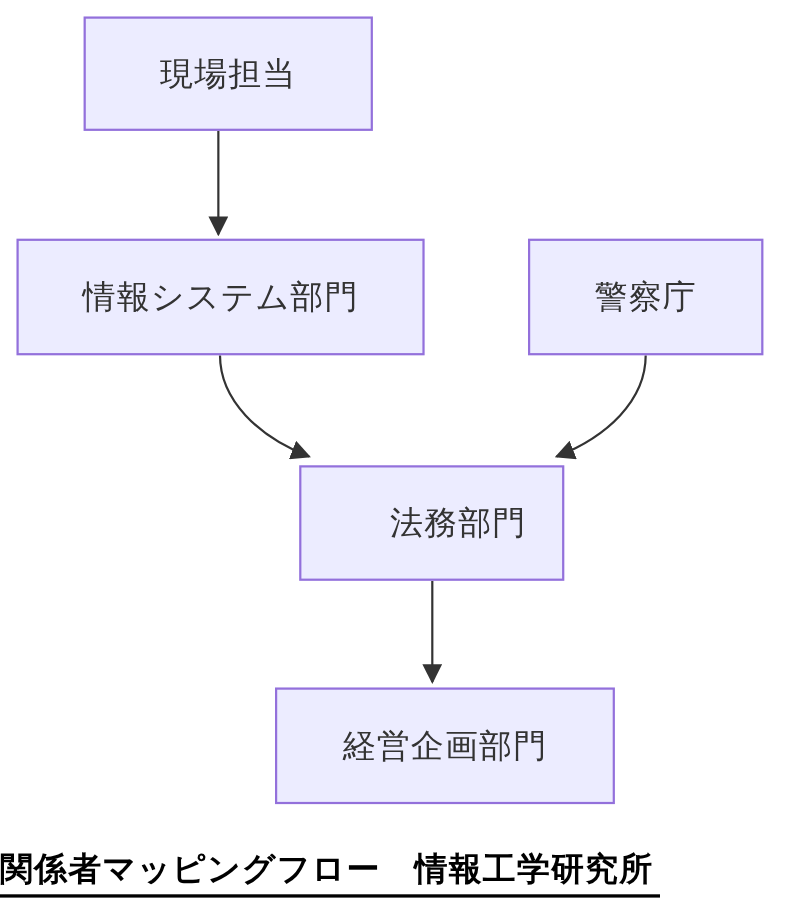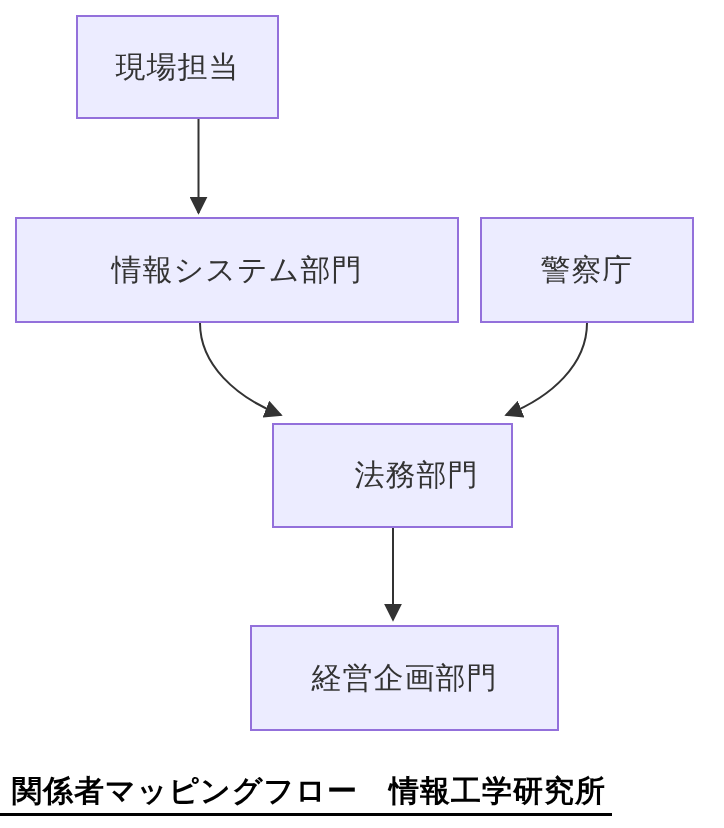--- a/index.html
+++ b/index.html
@@ -35,36 +35,36 @@
     background: var(--node-fill, #ECECFF);
     border: 2px solid var(--node-border, #9370DB);
     display: flex;
     align-items: center;
     justify-content: center;
     color: var(--node-text, #333333);
     font-size: 30px;
     letter-spacing: 1px;
     white-space: nowrap;
   }
-  .node-genba    { left: 76px;  top: 15px;  width: 203px; height: 104px; justify-content: center; }
-  .node-joho     { left: 15px;  top: 217px; width: 444px; height: 106px; }
+  .node-genba    { left: 76px;  top: 15px;  width: 263px; height: 104px; justify-content: center; }
+  .node-joho     { left: 15px;  top: 217px; width: 371px; height: 106px; }
   .node-keisatsu { left: 480px; top: 217px; width: 214px; height: 106px; align-items: center; }
   .node-homu     { left: 272px; top: 423px; width: 241px; height: 105px; padding-left: 48px; }
   .node-keiei    { left: 250px; top: 625px; width: 309px; height: 106px; }
   .diagram-title {
     position: absolute;
     left: 0;
     top: 773px;
     display: inline-block;
     font-size: 30px;
     font-weight: bold;
     letter-spacing: 1px;
     color: var(--title-text, #000000);
     border-bottom: 3px solid var(--title-text, #000000);
-    padding: 0 6px 4px 12px;
+    padding: 0 6px 4px 0;
     line-height: 1.2;
     white-space: nowrap;
   }
 </style>
 </head>
 <body>
 
 <div class="canvas">
 
   <svg class="edge-layer" viewBox="0 0 724 828" xmlns="http://www.w3.org/2000/svg">

